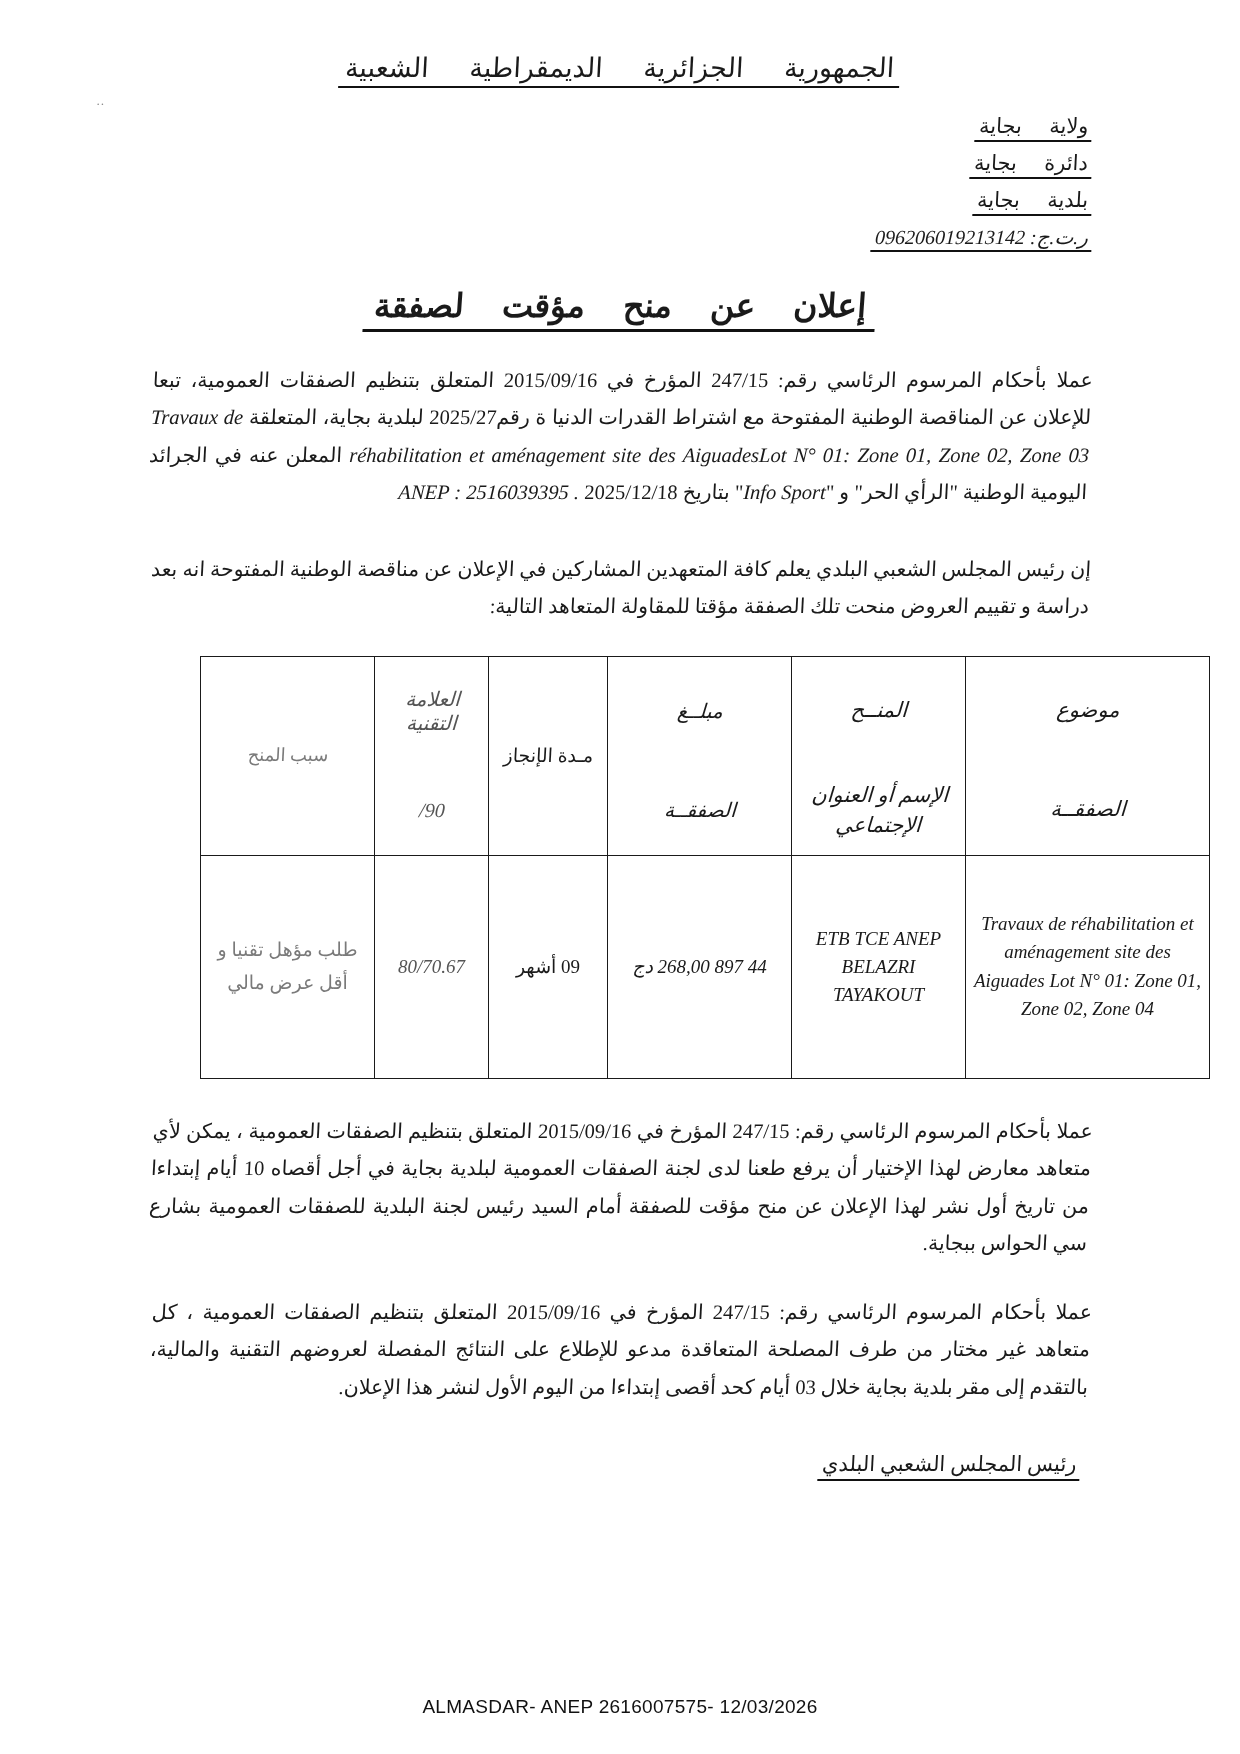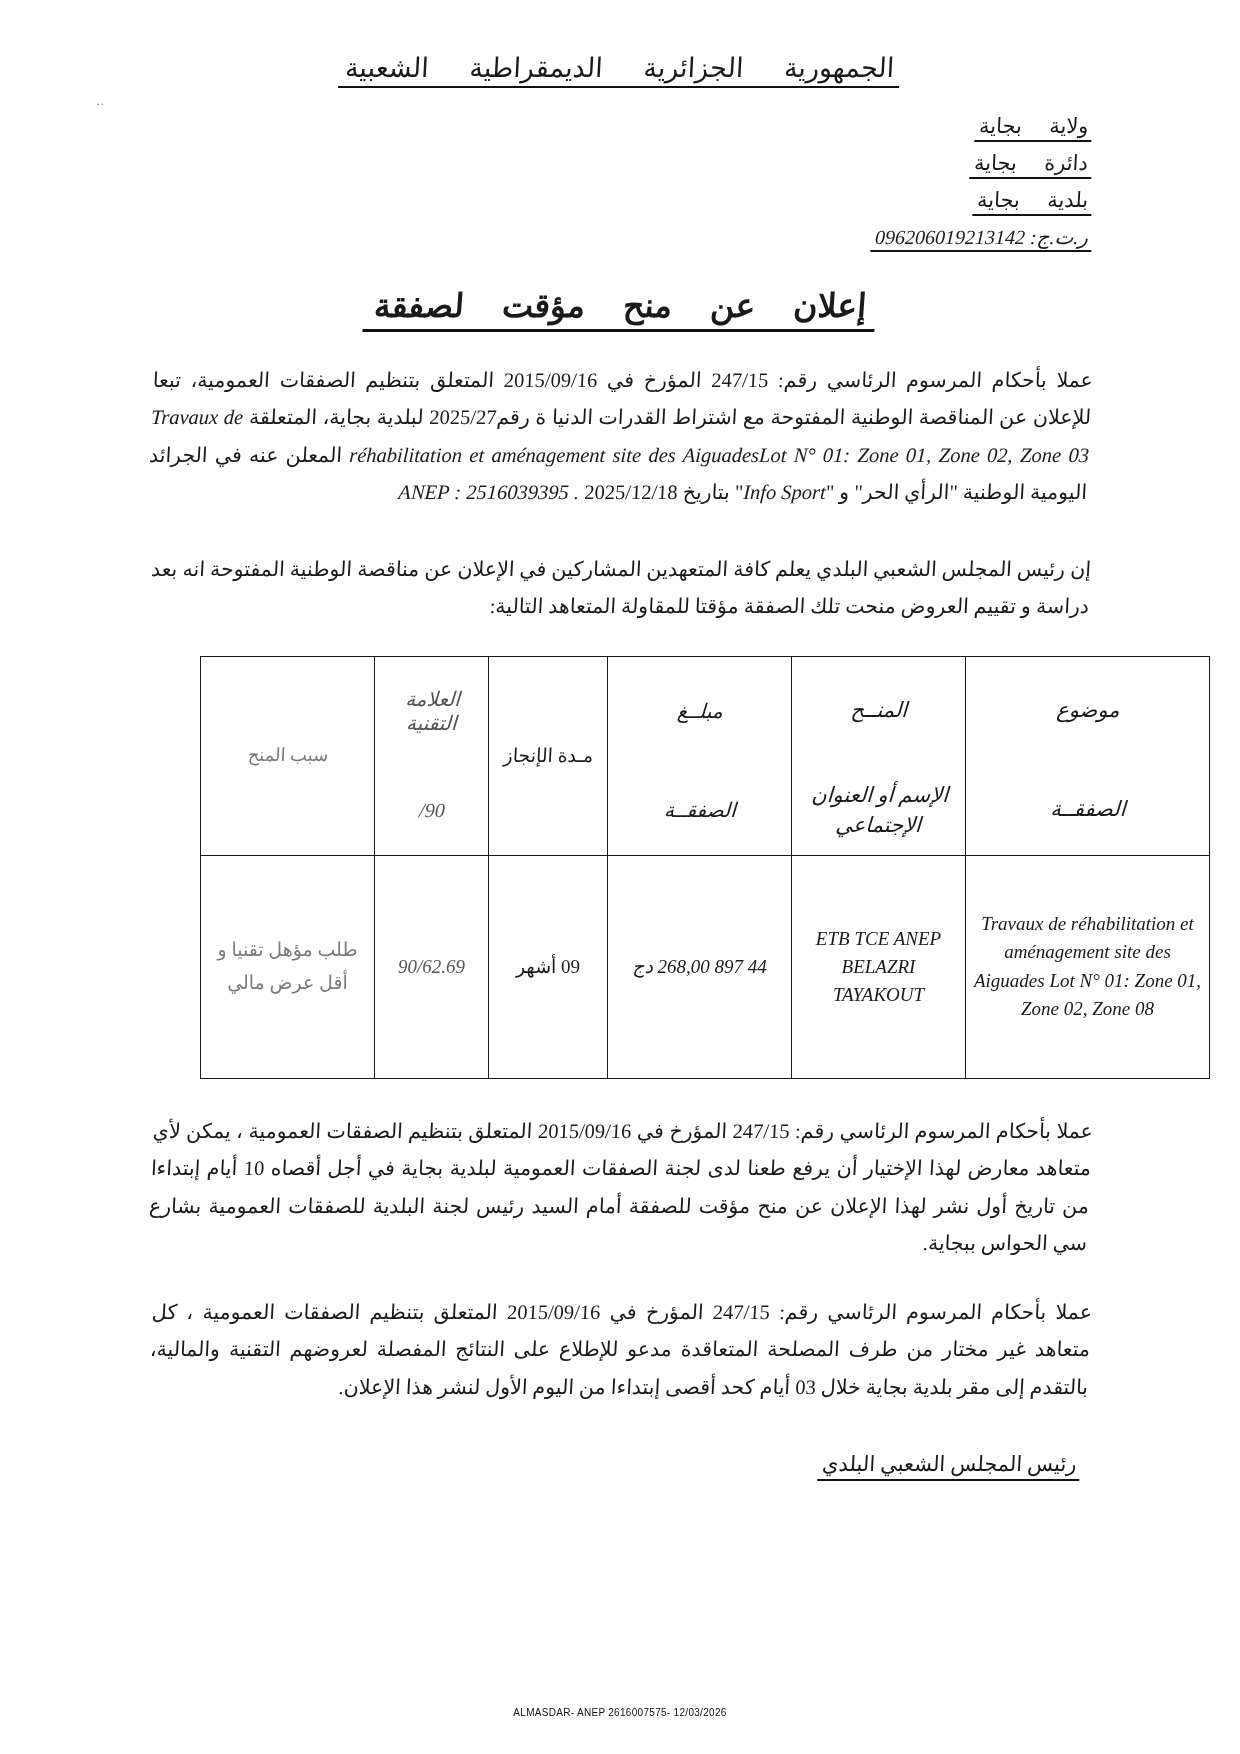--- a/index.html
+++ b/index.html
@@ -173,21 +173,21 @@
     font-size: 21px;
     border-bottom: 2px solid #111;
     padding: 0 4px 2px 4px;
     transform: skewX(-3deg);
   }
   .footer {
     position: absolute;
     left: 0; right: 0;
     bottom: 36px;
     text-align: center;
-    font-size: 10px;
+    font-size: 19px;
     font-family: "Liberation Sans", sans-serif;
     color: #111;
     letter-spacing: 0.3px;
   }
   .speck {
     position: absolute;
     left: 96px; top: 96px;
     width: 22px; height: 14px;
     color: #8a8a8a;
     font-size: 13px;
@@ -243,25 +243,25 @@
           <td class="hd-main c-score colgroup-head">العلامة التقنية</td>
           <td class="hd-main c-reason" rowspan="2">سبب المنح</td>
         </tr>
         <tr>
           <td class="hd-sub c-subject subhead-empty">الصفقــة</td>
           <td class="hd-sub c-winner subhead-empty">الإسم أو العنوان الإجتماعي</td>
           <td class="hd-sub c-amount subhead-empty">الصفقــة</td>
           <td class="hd-sub c-score subhead-empty">90/</td>
         </tr>
         <tr class="body-row">
-          <td class="c-subject">Travaux de réhabilitation et aménagement site des Aiguades Lot N° 01: Zone 01, Zone 02, Zone 08</td>
+          <td class="c-subject">Travaux de réhabilitation et aménagement site des Aiguades Lot N° 01: Zone 01, Zone 02, Zone 04</td>
           <td class="c-winner">ETB TCE ANEP BELAZRI TAYAKOUT</td>
           <td class="c-amount">44 897 268,00 دج</td>
           <td class="c-duration">09 أشهر</td>
-          <td class="c-score">90/62.69</td>
+          <td class="c-score">80/70.67</td>
           <td class="c-reason">طلب مؤهل تقنيا و أقل عرض مالي</td>
         </tr>
       </tbody>
     </table>
   </div>
 
   <div class="para appeal">عملا بأحكام المرسوم الرئاسي رقم: 247/15 المؤرخ في 2015/09/16 المتعلق بتنظيم الصفقات العمومية ، يمكن لأي متعاهد معارض لهذا الإختيار أن يرفع طعنا لدى لجنة الصفقات العمومية لبلدية بجاية في أجل أقصاه 10 أيام إبتداءا من تاريخ أول نشر لهذا الإعلان عن منح مؤقت للصفقة أمام السيد رئيس لجنة البلدية للصفقات العمومية بشارع سي الحواس ببجاية.</div>
 
   <div class="para consult">عملا بأحكام المرسوم الرئاسي رقم: 247/15 المؤرخ في 2015/09/16 المتعلق بتنظيم الصفقات العمومية ، كل متعاهد غير مختار من طرف المصلحة المتعاقدة مدعو للإطلاع على النتائج المفصلة لعروضهم التقنية والمالية، بالتقدم إلى مقر بلدية بجاية خلال 03 أيام كحد أقصى إبتداءا من اليوم الأول لنشر هذا الإعلان.</div>
 

